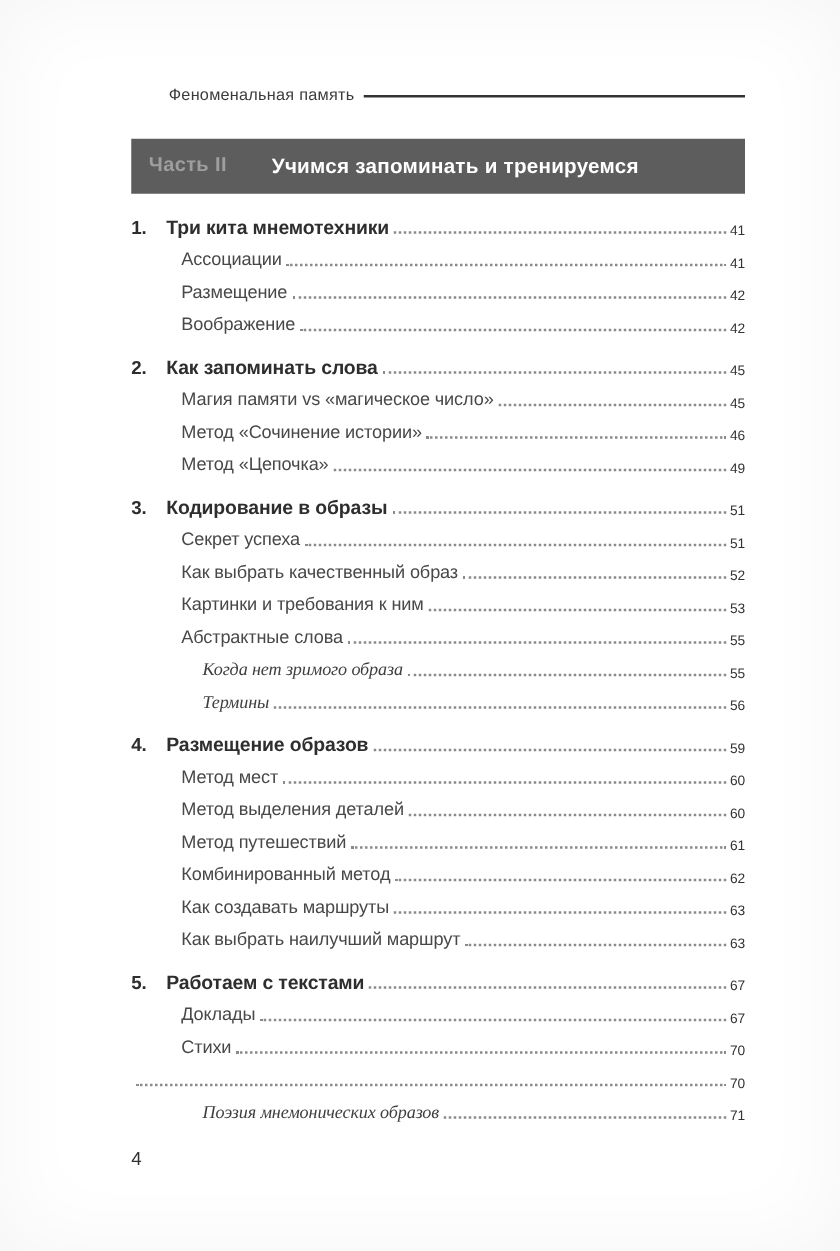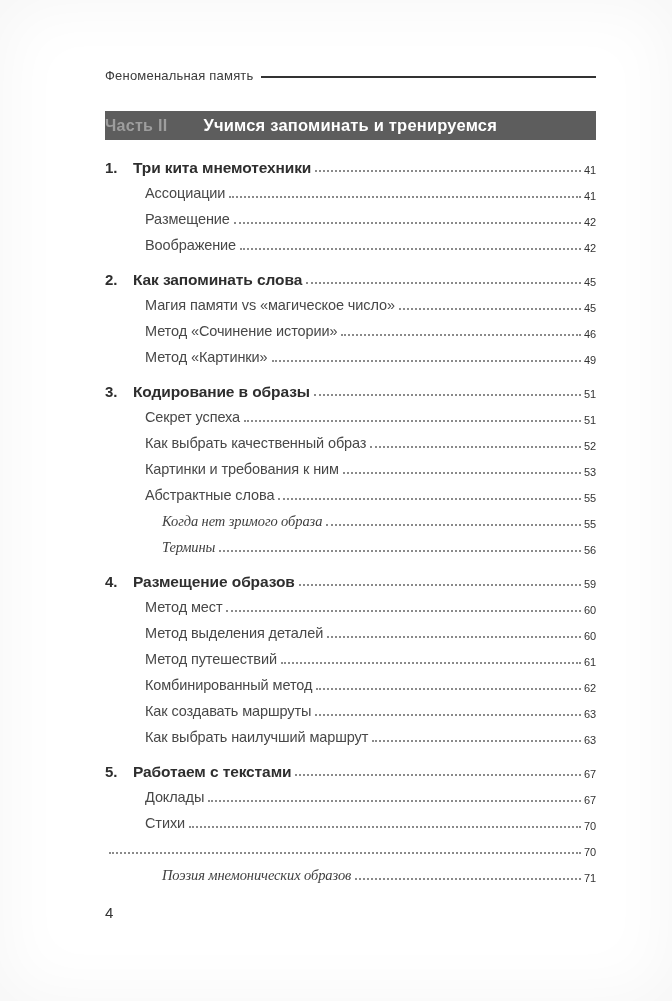--- a/index.html
+++ b/index.html
@@ -10,32 +10,32 @@
     background:#ffffff;
     padding:68px 76px 0 105px;
     font-family:"Liberation Sans","DejaVu Sans",sans-serif;
     box-shadow:inset 0 0 70px rgba(0,0,0,0.045);
     overflow:hidden;
     color:#3a3a3a;
   }
   
   .running-head{
     display:flex;align-items:baseline;height:17px;
-    font-size:13px;letter-spacing:.2px;color:#3b3b3b;
+    font-size:13px;letter-spacing:.2px;color:#3b3b3b;margin-left:30px;
   }
   .running-head .rule{
     flex:1;border-bottom:2px solid #333333;
     margin-left:7px;transform:translateY(-2px);
   }
   
   .part-banner{
-    margin-top:26px;height:29px;
+    margin-top:26px;height:44px;
     background:var(--banner-bg,#5d5d5d);
     display:flex;align-items:center;
-    padding:0 0;box-sizing:border-box;
+    padding:0 14px;box-sizing:border-box;
   }
   .part-banner .part-label{
     font-weight:bold;font-size:16px;color:var(--banner-label,#9e9e9e);
     letter-spacing:.3px;white-space:nowrap;
   }
   .part-banner .part-title{
     font-weight:bold;font-size:16.5px;color:var(--banner-title,#ffffff);
     letter-spacing:.2px;margin-left:36px;white-space:nowrap;
   }
   
@@ -116,21 +116,21 @@
     <span class="pg">45</span>
   </div>
       <div class="row lvl1">
 
     <span class="label">Метод «Сочинение истории»</span>
     <span class="dots"></span>
     <span class="pg">46</span>
   </div>
       <div class="row lvl1">
 
-    <span class="label">Метод «Картинки»</span>
+    <span class="label">Метод «Цепочка»</span>
     <span class="dots"></span>
     <span class="pg">49</span>
   </div>
       <div class="row chapter">
     <span class="num">3.</span>
     <span class="label">Кодирование в образы</span>
     <span class="dots"></span>
     <span class="pg">51</span>
   </div>
       <div class="row lvl1">

